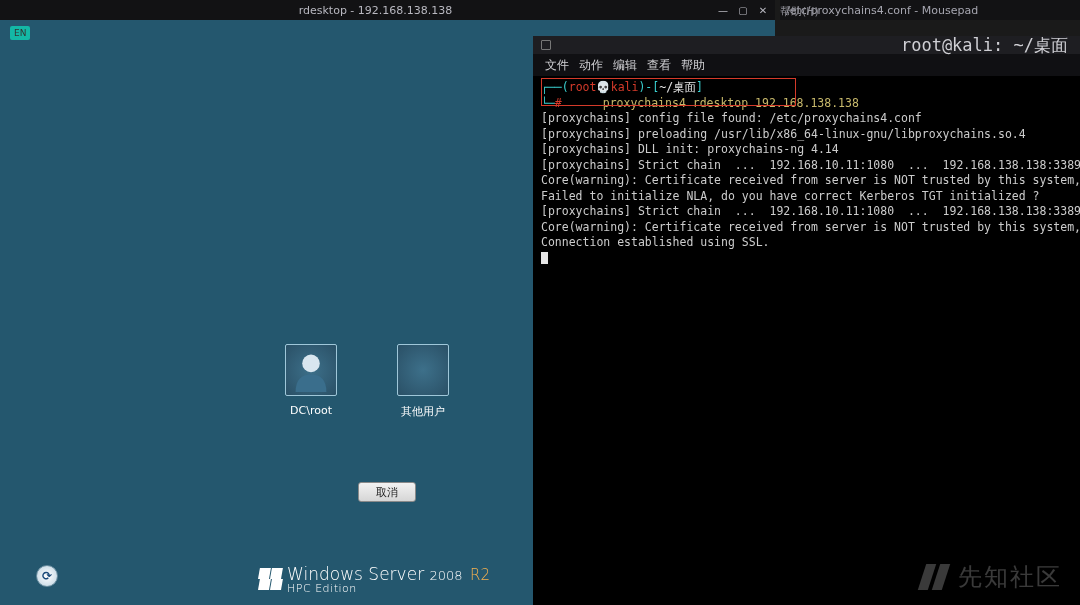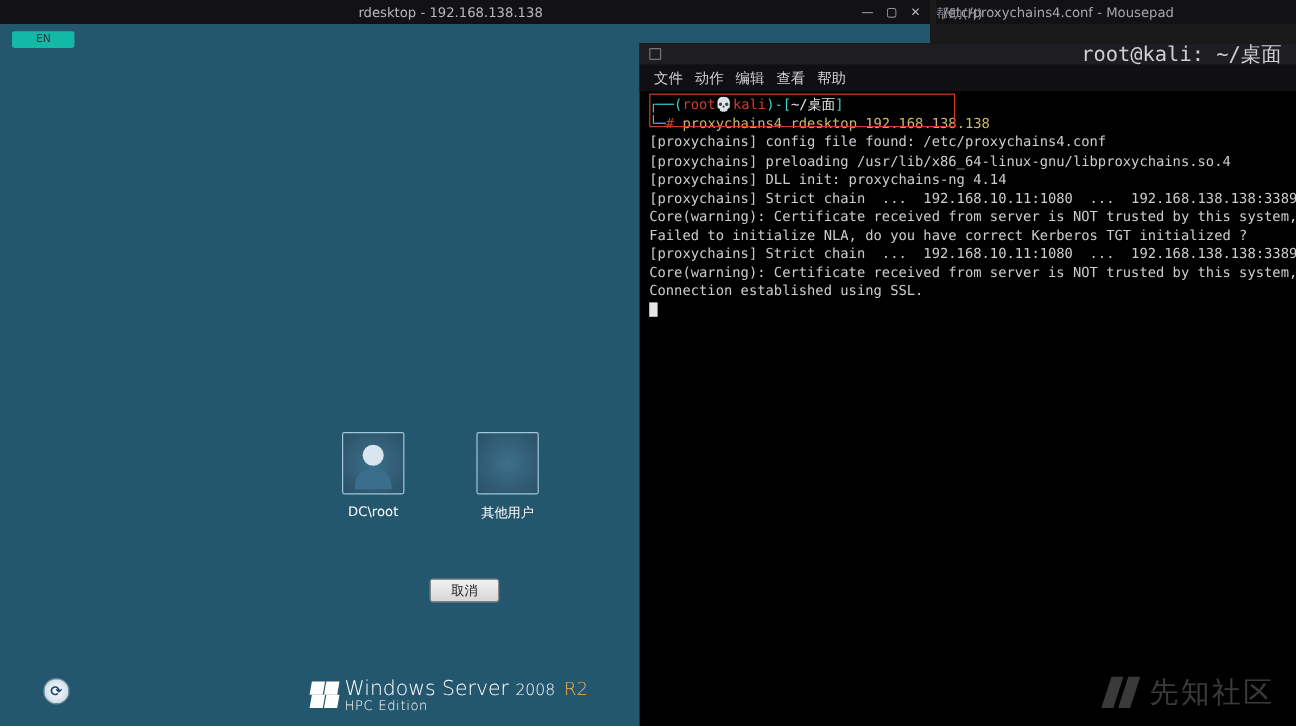--- a/index.html
+++ b/index.html
@@ -7,23 +7,23 @@
 
   .bg-titlebar { position:absolute; left:780px; top:0; right:0; height:20px; background:#121214; color:#a6a6b0; font-size:11px; display:flex; align-items:center; padding-left:6px; }
 
   
   .rdesktop { position:absolute; left:0; top:0; width:775px; height:605px; }
   .rd-title { height:20px; background:#121214; display:flex; align-items:center; color:#b8b8c0; font-size:11px; }
   .rd-title .t { flex:1; text-align:center;margin-left:40px; }
   .rd-ctrl { display:flex; gap:8px; padding:0 6px; }
   .rd-ctrl span { width:12px; height:12px; display:inline-flex; align-items:center; justify-content:center; font-size:10px; cursor:pointer; }
   .rd-body { position:relative; height:585px; background:#24576e; }
-  .lang { position:absolute; left:10px; top:6px; background:#14b8a6; color:#333; font-size:9px; padding:2px 20px; border-radius:2px; }
+  .lang { position:absolute; left:10px; top:6px; background:#14b8a6; color:#333; font-size:9px; padding:2px 4px; border-radius:2px; }
 
-  .tiles { position:absolute; left:268px; top:340px; display:flex; gap:60px;padding-left:17px; }
+  .tiles { position:absolute; left:268px; top:324px; display:flex; gap:60px;padding-left:17px; }
   .tile { display:flex; flex-direction:column; align-items:center; cursor:pointer; }
   .tile .box { width:52px; height:52px; border:1px solid #9fc7d9; background:radial-gradient(#3d708a,#2a5066); border-radius:2px; display:flex; align-items:center; justify-content:center; }
   .tile .lbl { margin-top:8px; color:#fff; font-size:11px; }
   .avatar-svg { width:44px; height:44px; }
 
   .btn-cancel { position:absolute; left:358px; top:462px; width:58px; height:20px; background:linear-gradient(#f2f2f2,#d6d6d6); border:1px solid #8a8a8a; border-radius:3px; font-size:11px; color:#222; display:flex; align-items:center; justify-content:center; cursor:pointer; }
 
   .ease { position:absolute; left:36px; bottom:18px; width:22px; height:22px; border-radius:50%; background:radial-gradient(#fff,#bcd2e0); display:flex; align-items:center; justify-content:center; border:1px solid #6a8ea0; }
   .ease span { color:#1a4a7a; font-size:12px; font-weight:bold; }
 
@@ -35,21 +35,21 @@
   .brand .ed { font-size:11px; letter-spacing:0.5px; }
 
   
   .term { position:absolute; left:533px; top:36px; right:0; bottom:0; background:#000; color:#ccc; font-family:"DejaVu Sans Mono",monospace; font-size:11.5px; }
   .term-title { height:18px; background:#1e1e22; display:flex; align-items:center; }
   .term-title .circ { width:10px; height:10px; border:1px solid #777; border-radius:1px; margin-left:8px; }
   .term-title .tt { flex:1; text-align:right; padding-right:12px; color:#cfcfd4; font-size:17px; }
   .term-menu { height:22px; background:#101013; display:flex; align-items:center; gap:10px; padding:0 12px; color:#d0d0d4; font-size:12px; }
   .term-body { padding:4px 8px; line-height:1.35; white-space:pre; }
   .redbox { position:absolute; left:541px; top:78px; width:255px; height:28px; border:1.5px solid #d43a2a; pointer-events:none; }
-  .tok-red{color:#d43a2a;} .tok-cyan{color:#3ad0d0;} .tok-white{color:#e6e6e6;} .tok-grey{color:#9a9a9a;} .tok-yellow{color:#c8b96b;}
+  .tok-red{color:#d43a2a;} .tok-cyan{color:#3ad0d0;} .tok-white{color:#e6e6e6;} .tok-grey{color:#9a9a9a;} .tok-yellow{color:#c8b96b;margin-left:34px;}
   .cursor{display:inline-block;width:7px;height:12px;background:#e6e6e6;vertical-align:-2px;}
 
   .bg-menu { position:absolute; left:780px; top:4px; color:#8e8e96; font-size:11px; }
 
   .watermark { position:absolute; right:18px; bottom:12px; color:rgba(230,230,230,0.25); font-size:24px; display:flex; align-items:center; gap:10px; letter-spacing:2px;margin-top:44px; }
   .watermark .wlogo { width:26px; height:26px; position:relative; }
   .watermark .wlogo::before,.watermark .wlogo::after{content:"";position:absolute;width:10px;height:26px;background:rgba(230,230,230,0.25);transform:skewX(-18deg);}
   .watermark .wlogo::after{left:14px;}
 </style>
 </head>

